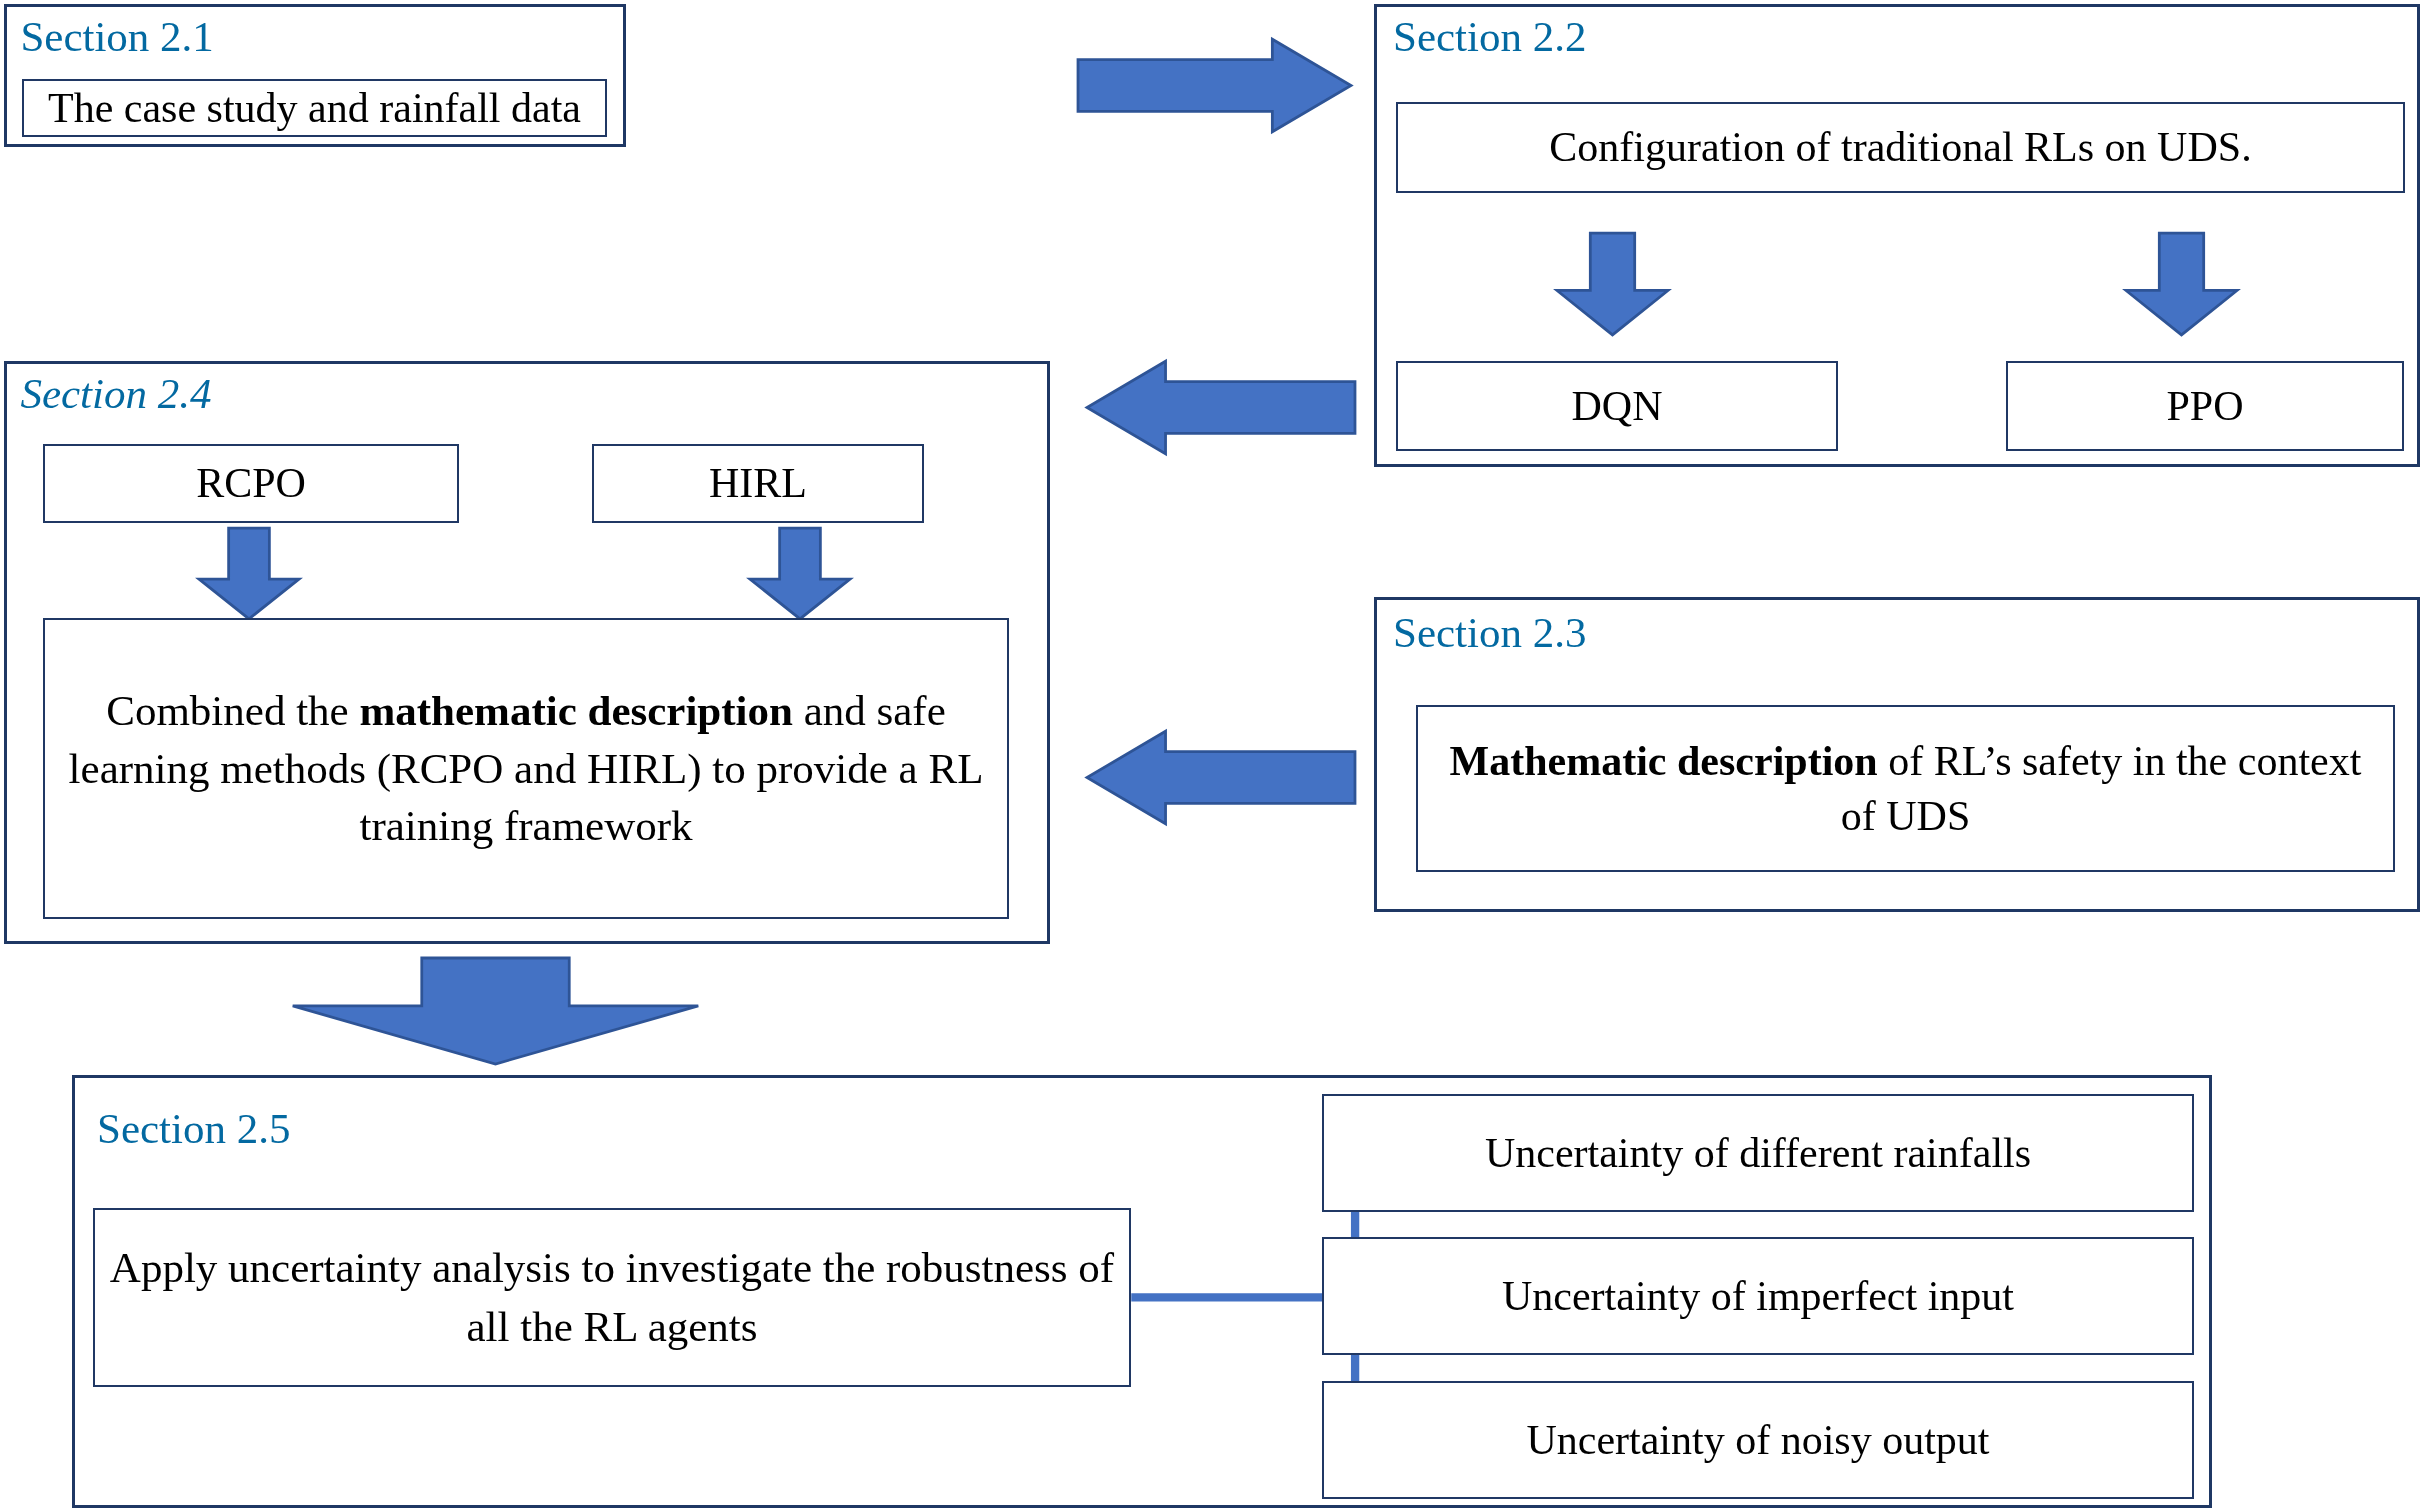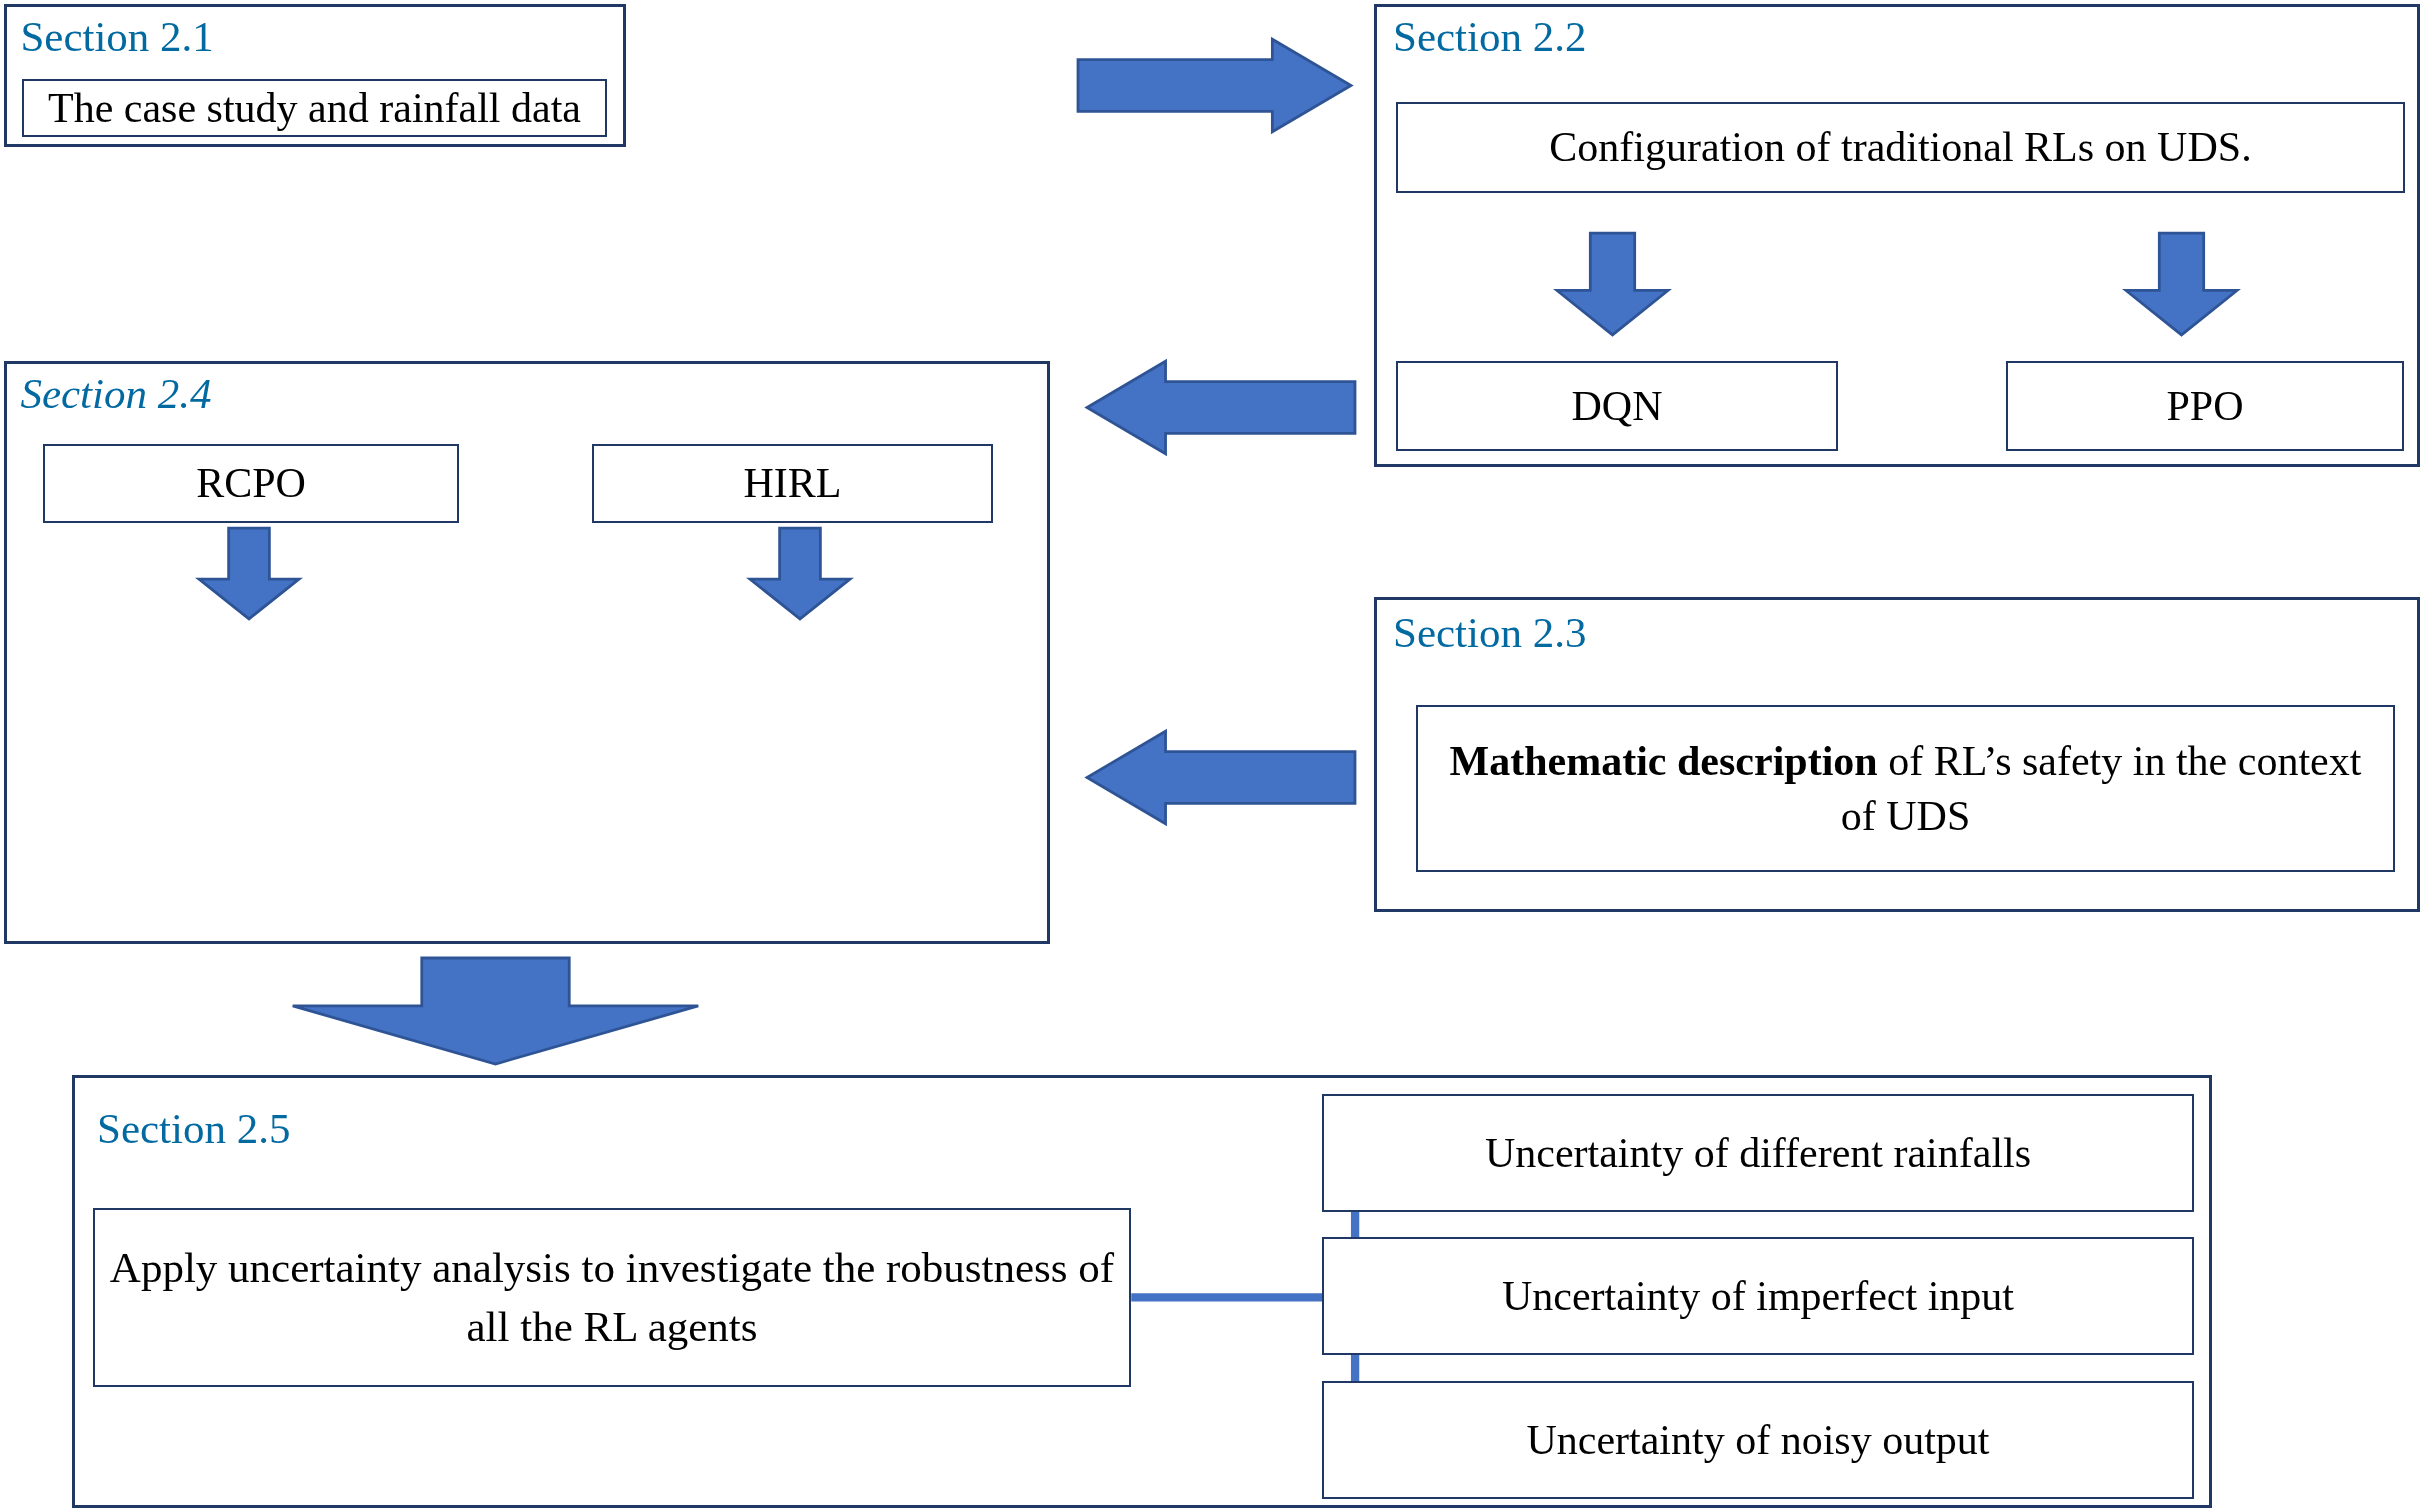--- a/index.html
+++ b/index.html
@@ -100,32 +100,37 @@
     <polygon points="290,22 85,22 85,0 0,50 85,100 85,78 290,78" fill="#4472C4" stroke="#2E5496" stroke-width="3"></polygon>
   </svg>
 
   <div class="section-box" style="left:3.7px; top:361px; width:1046px; height:583px;">
   </div>
   <div class="section-label" style="left:20.4px; top:372px;font-style:italic;">Section 2.4</div>
 
   <div class="inner-box" style="left:43px; top:444px; width:416px; height:79px;">
     <span class="txt">RCPO</span>
   </div>
-  <div class="inner-box" style="left:592px; top:444px; width:401px; height:79px;">
+  <div class="inner-box" style="left:592px; top:444px; width:332px; height:79px;">
     <span class="txt">HIRL</span>
   </div>
 
   <svg class="arrow-svg" style="left:199px; top:528px;" width="100" height="91" viewBox="0 0 108 98">
     <polygon points="32,0 76,0 76,55 108,55 54,98 0,55 32,55" fill="#4472C4" stroke="#2E5496" stroke-width="3"></polygon>
   </svg>
 
   <svg class="arrow-svg" style="left:750px; top:528px;" width="100" height="91" viewBox="0 0 108 98">
     <polygon points="32,0 76,0 76,55 108,55 54,98 0,55 32,55" fill="#4472C4" stroke="#2E5496" stroke-width="3"></polygon>
   </svg>
 
+  <div class="inner-box" style="left:43px; top:618px; width:966px; height:301px; font-size:43px; line-height:1.34;">
+    <span class="txt">
+      <span>Combined the </span><b>mathematic description</b><span> and safe learning methods (RCPO and HIRL) to provide a RL training framework</span>
+    </span>
+  </div>
 
   <div class="section-box" style="left:1374px; top:597px; width:1046px; height:315px;">
   </div>
   <div class="section-label" style="left:1393px; top:611px;">Section 2.3</div>
   <div class="inner-box" style="left:1416px; top:705px; width:979px; height:167px;">
     <span class="txt">
       <b>Mathematic description</b><span> of RL’s safety in the context of UDS</span>
     </span>
   </div>
 

